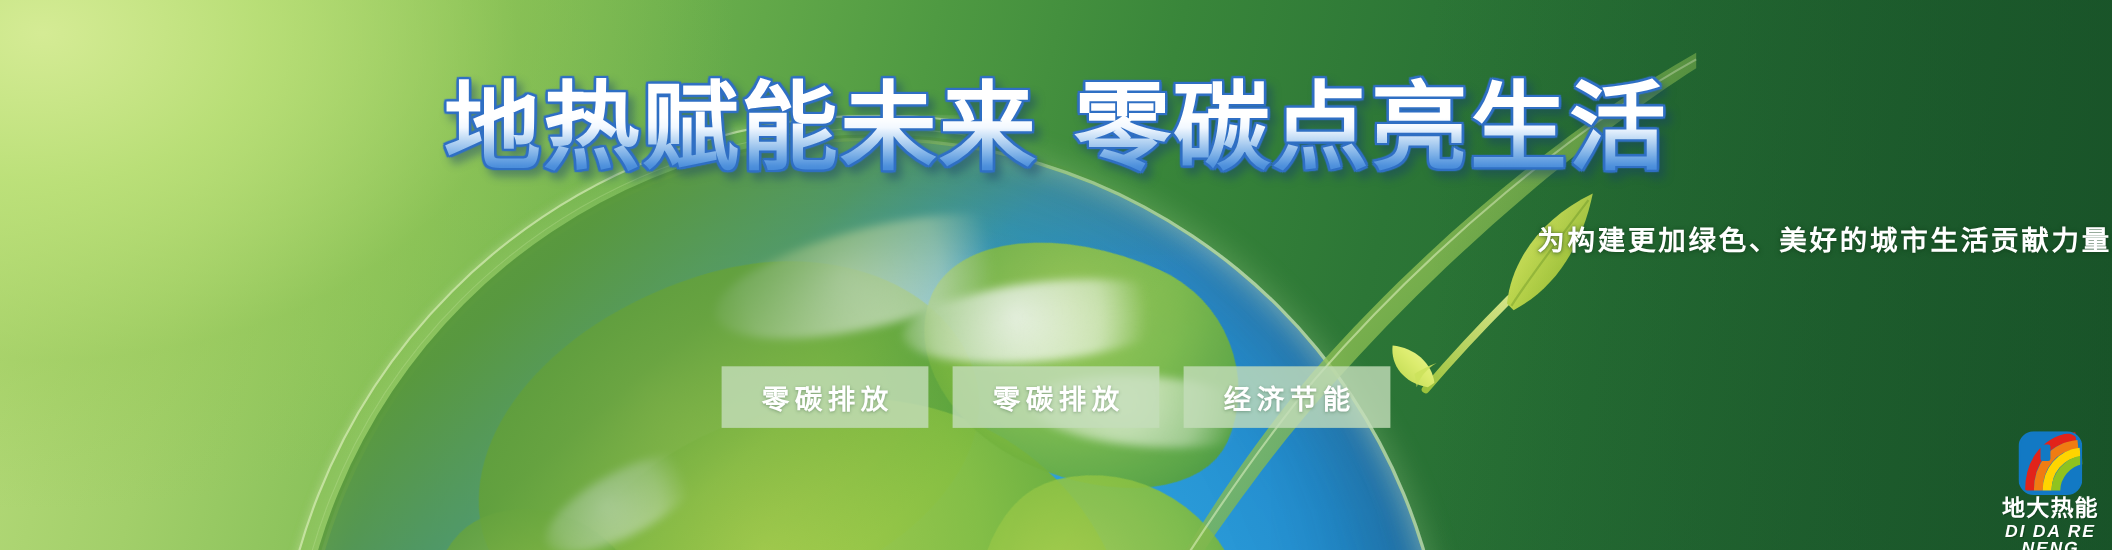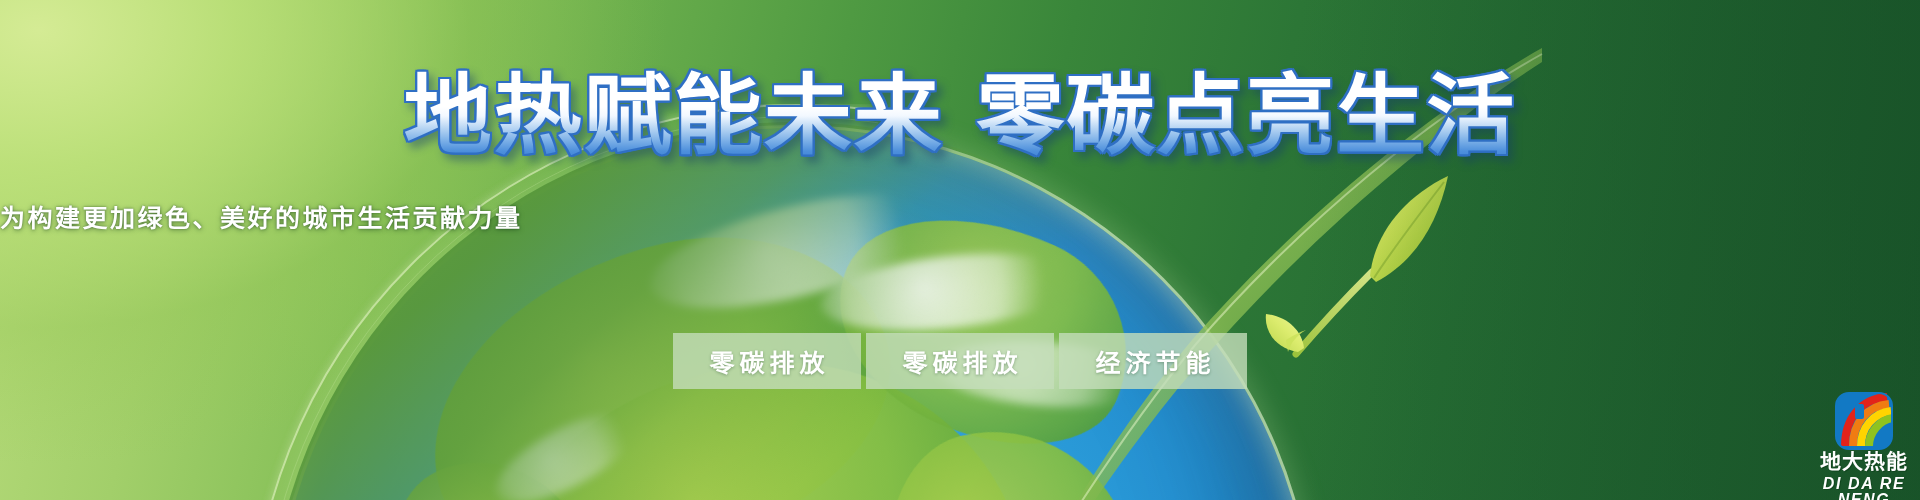--- a/index.html
+++ b/index.html
@@ -194,38 +194,38 @@
       drop-shadow(0 2px 0 #2f6fc4)
       drop-shadow(0 -2px 0 #2f6fc4)
       drop-shadow(5px 6px 4px rgba(20,60,110,0.42));
   }
 
   
   .subtitle {
     position: absolute;
     left: 0; right: 0;
     top: 198px;
-    text-align: left;
+    text-align: right;
     font-size: 25px;
     font-weight: 700;
     letter-spacing: 2.5px;
     color: #ffffff;
     font-family: "DejaVu Sans", "Liberation Sans", sans-serif;
     text-shadow: 0 1px 5px rgba(18,58,26,0.55), 0 0 2px rgba(18,58,26,0.5);
     white-space: nowrap;
   }
 
   
   .badges {
     position: absolute;
     left: 0; right: 0;
     top: 333px;
     display: flex;
     justify-content: center;
-    gap: 5px;
+    gap: 22px;
   }
   .badge {
     width: 188px;
     height: 56px;
     display: flex;
     align-items: center;
     justify-content: center;
     background: rgba(196, 221, 186, 0.80);
     color: #ffffff;
     font-size: 25px;

